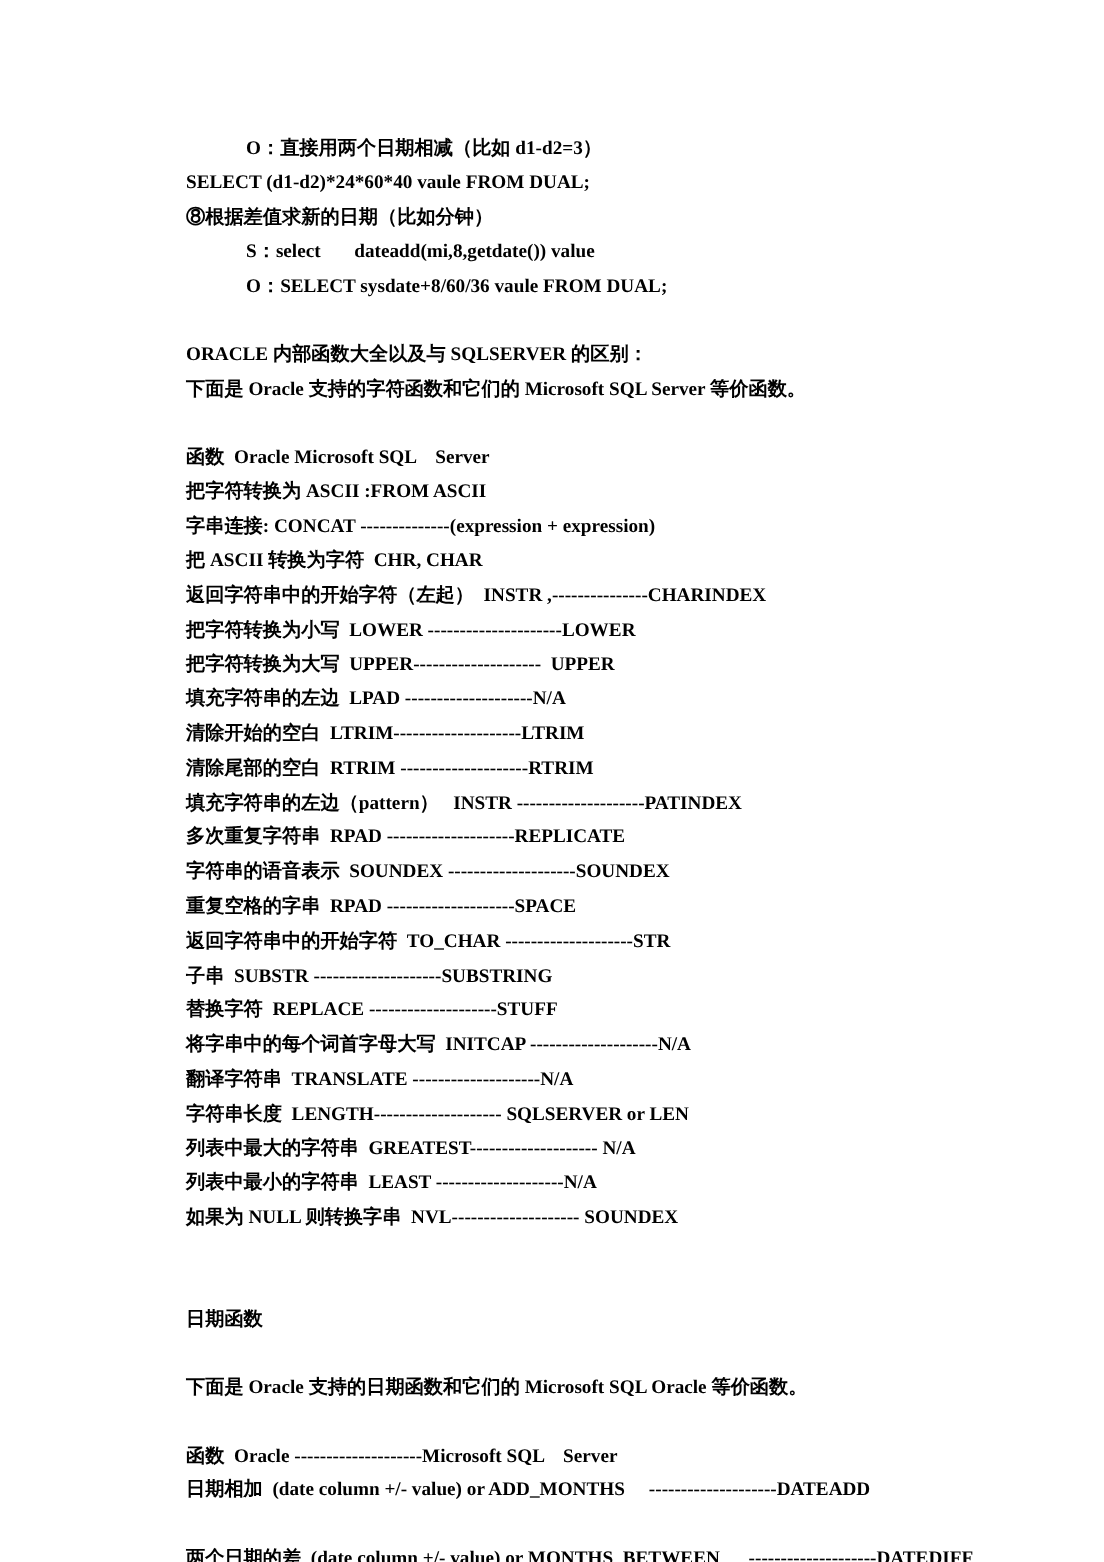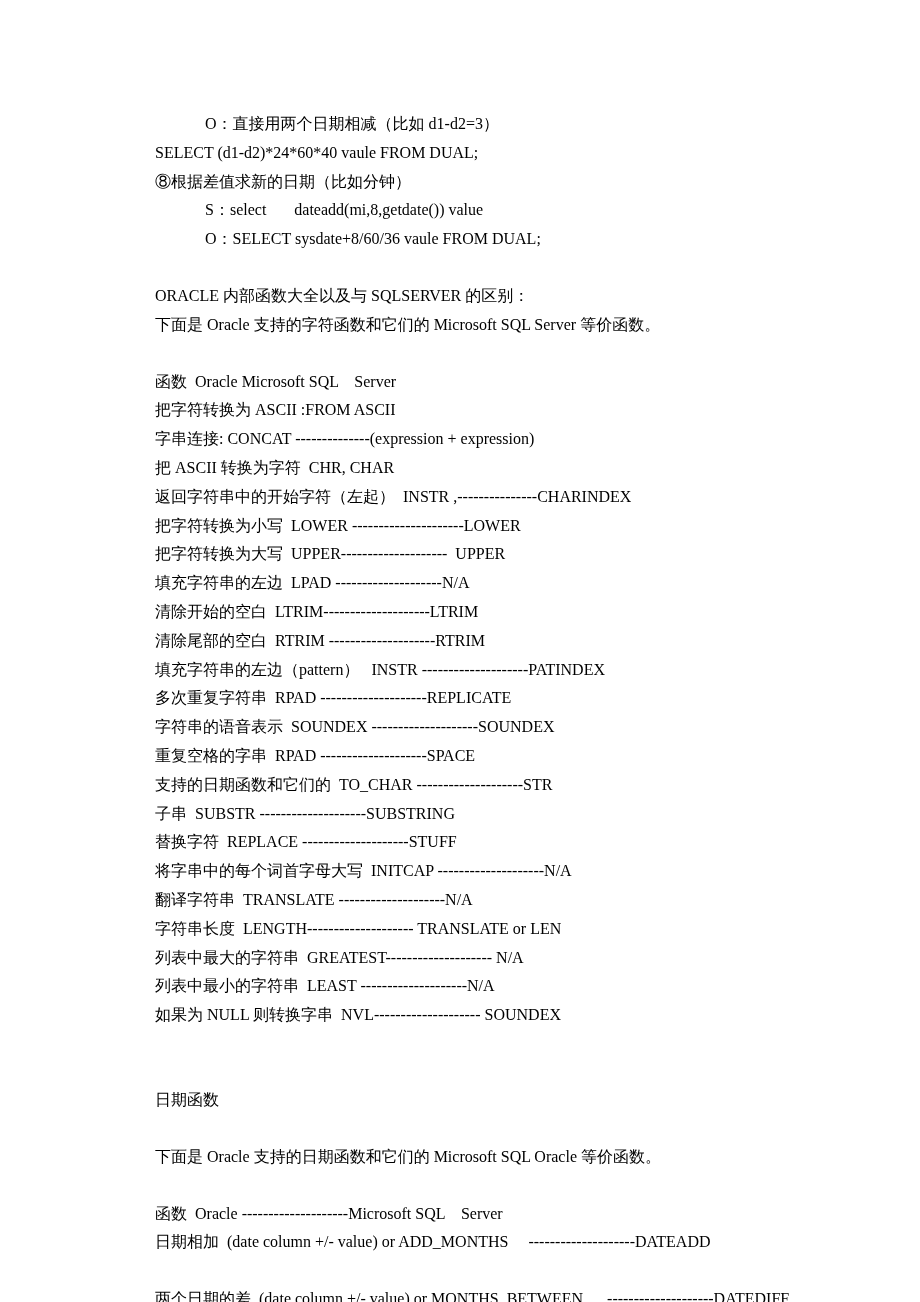--- a/index.html
+++ b/index.html
@@ -11,20 +11,21 @@
       font-family: "SimSun", "宋体", serif;
       font-size: 16px;
       line-height: 1.8;
       color: #000;
       background: #fff;
       padding: 110px 150px 100px 155px;
       width: 920px;
     }
     .line {
       white-space: pre;
+      font-weight: bold;
     }
     .indent {
       padding-left: 50px;
     }
     .spacer {
       height: 28px;
     }
     .spacer-lg {
       height: 56px;
     }
@@ -52,26 +53,26 @@
 <div class="line">返回字符串中的开始字符（左起）  INSTR ,---------------CHARINDEX</div>
 <div class="line">把字符转换为小写  LOWER ---------------------LOWER</div>
 <div class="line">把字符转换为大写  UPPER--------------------  UPPER</div>
 <div class="line">填充字符串的左边  LPAD --------------------N/A</div>
 <div class="line">清除开始的空白  LTRIM--------------------LTRIM</div>
 <div class="line">清除尾部的空白  RTRIM --------------------RTRIM</div>
 <div class="line">填充字符串的左边（pattern）   INSTR --------------------PATINDEX</div>
 <div class="line">多次重复字符串  RPAD --------------------REPLICATE</div>
 <div class="line">字符串的语音表示  SOUNDEX --------------------SOUNDEX</div>
 <div class="line">重复空格的字串  RPAD --------------------SPACE</div>
-<div class="line">支持的日期函数和它们的  TO_CHAR --------------------STR</div>
+<div class="line">返回字符串中的开始字符  TO_CHAR --------------------STR</div>
 <div class="line">子串  SUBSTR --------------------SUBSTRING</div>
 <div class="line">替换字符  REPLACE --------------------STUFF</div>
 <div class="line">将字串中的每个词首字母大写  INITCAP --------------------N/A</div>
 <div class="line">翻译字符串  TRANSLATE --------------------N/A</div>
-<div class="line">字符串长度  LENGTH-------------------- TRANSLATE or LEN</div>
+<div class="line">字符串长度  LENGTH-------------------- SQLSERVER or LEN</div>
 <div class="line">列表中最大的字符串  GREATEST-------------------- N/A</div>
 <div class="line">列表中最小的字符串  LEAST --------------------N/A</div>
 <div class="line">如果为 NULL 则转换字串  NVL-------------------- SOUNDEX</div>
 
 <div class="spacer-lg"></div>
 
 <div class="line">日期函数</div>
 
 <div class="spacer"></div>
 

